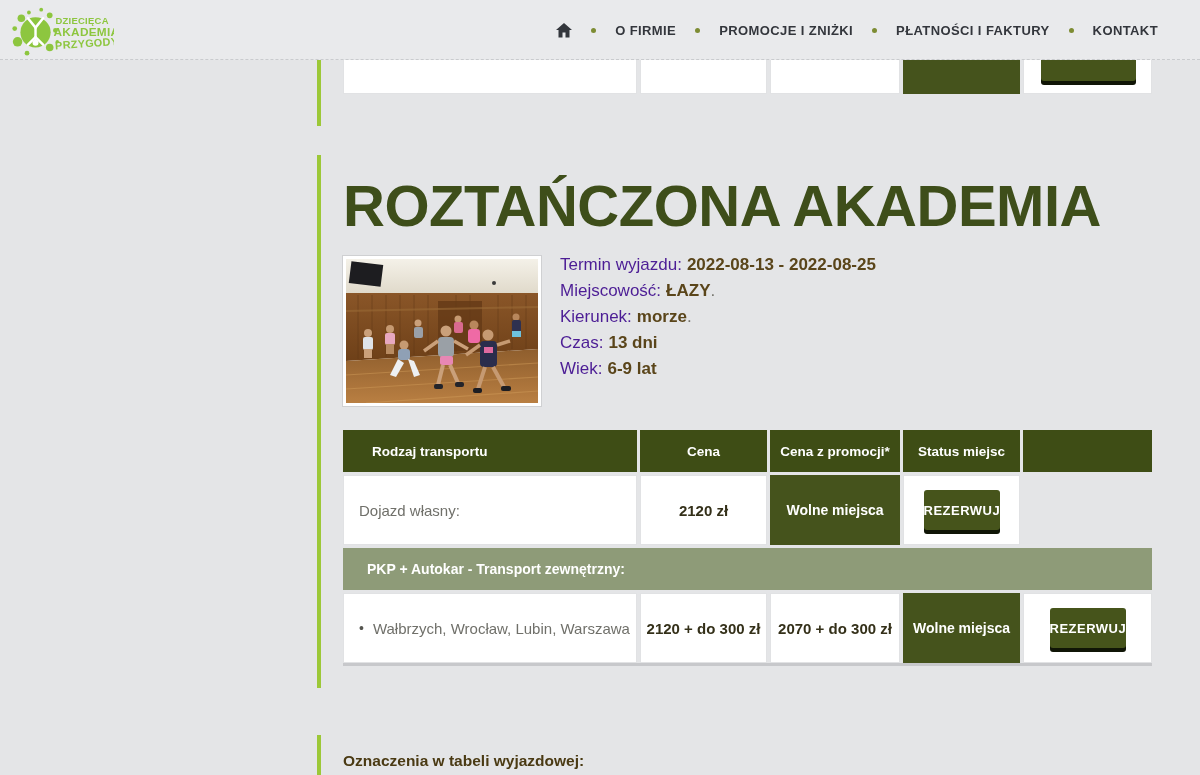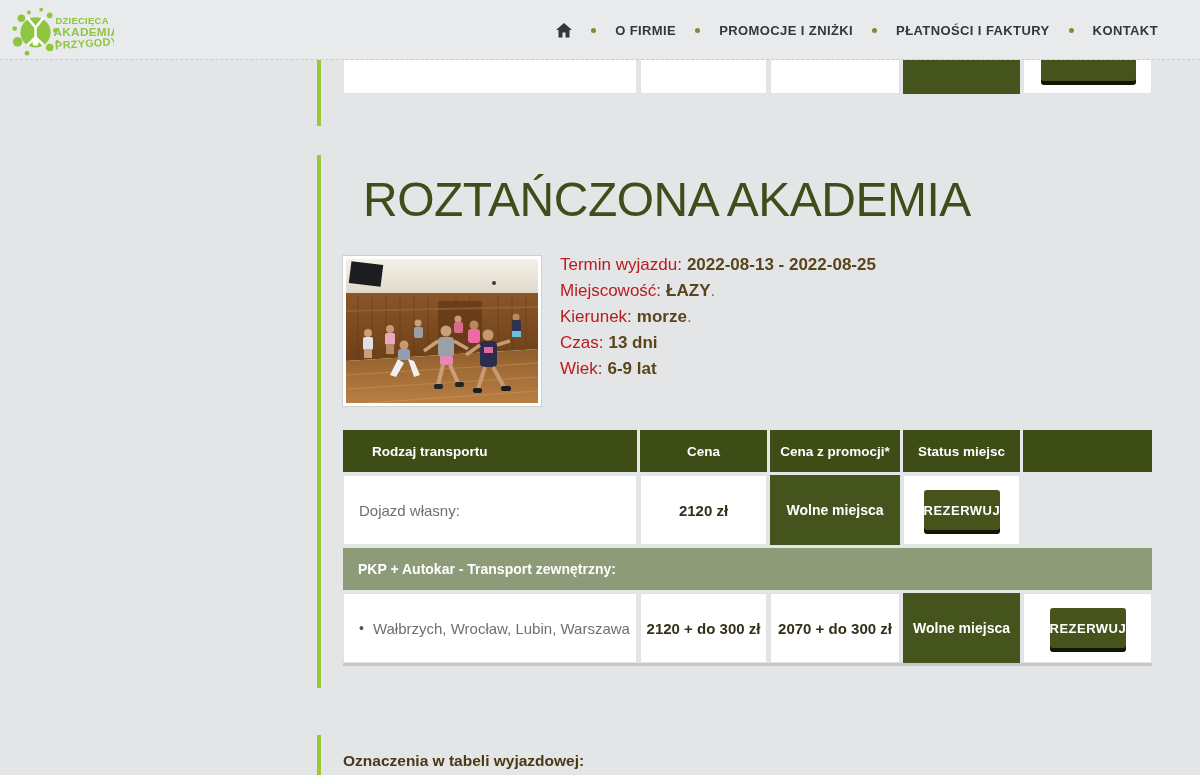--- a/index.html
+++ b/index.html
@@ -42,33 +42,32 @@
   .frag .fstatus { background:#45531c; border:none; }
   .frag .faction { position:relative; }
   .frag .fbtn {
     position:absolute; left:17px; top:16px; width:95px; height:40px;
     background:#46541b; border-radius:3px; box-shadow:0 4px 0 #101506;
   }
 
   
   .offer-title {
     position:absolute; left:343px; top:172px;
-    font-size:48px; font-weight:400; color:#3e4e1a; letter-spacing:-.5px;
+    font-size:58px; font-weight:700; color:#3e4e1a; letter-spacing:-.5px;
     white-space:nowrap;
-    margin-left:20px;
   }
   .offer-photo {
     position:absolute; left:342px; top:255px; width:200px; height:152px;
     background:#fff; border:1px solid #cfd0d2; padding:3px;
   }
   .offer-photo svg { display:block; width:192px; height:144px; }
 
   .details { position:absolute; left:560px; top:252px; }
   .detail-line { height:26px; font-size:17px; line-height:26px; white-space:nowrap; }
-  .dlabel { color:#b91c1c; }
+  .dlabel { color:#4c1d95; }
   .dvalue { color:#5a451a; font-weight:700; margin-left:5px; }
   .dsuffix { color:#75756d; }
 
   
   .ptable {
     position:absolute; left:343px; top:430px; width:809px;
     display:grid; grid-template-columns:294px 127px 130px 117px 129px;
     grid-template-rows:42px 70px 42px 70px; column-gap:3px; row-gap:3px;
     box-shadow:0 3px 0 rgba(175,177,180,.55);
   }
@@ -80,21 +79,21 @@
   .wcell { background:#fff; border:1px solid #e1e2e4; display:flex; align-items:center; }
   .transport { color:#70706a; font-size:15px; padding-left:15px; }
   .bullet { color:#55554f; margin-right:9px; font-size:14px; }
   .price { justify-content:center; font-weight:700; font-size:15px; color:#343019; }
   .status {
     background:#45531c; color:#fff; font-weight:700; font-size:14px;
     display:flex; align-items:center; justify-content:center;text-align:right;
   }
   .sectionrow {
     grid-column:1 / -1; background:#8e9b78; color:#fff; font-weight:700;
-    font-size:14px; display:flex; align-items:center; padding-left:15px;
+    font-size:14px; display:flex; align-items:center; padding-left:24px;
   }
   .actioncell { justify-content:center; }
   .btn-rezerwuj {
     width:76px; height:40px; background:#46541b; color:#fff;
     font-family:inherit; font-size:13px; font-weight:700; letter-spacing:.5px;
     border:none; border-radius:3px; box-shadow:0 4px 0 #101506; cursor:pointer;
   }
 
   
   .footnote {

